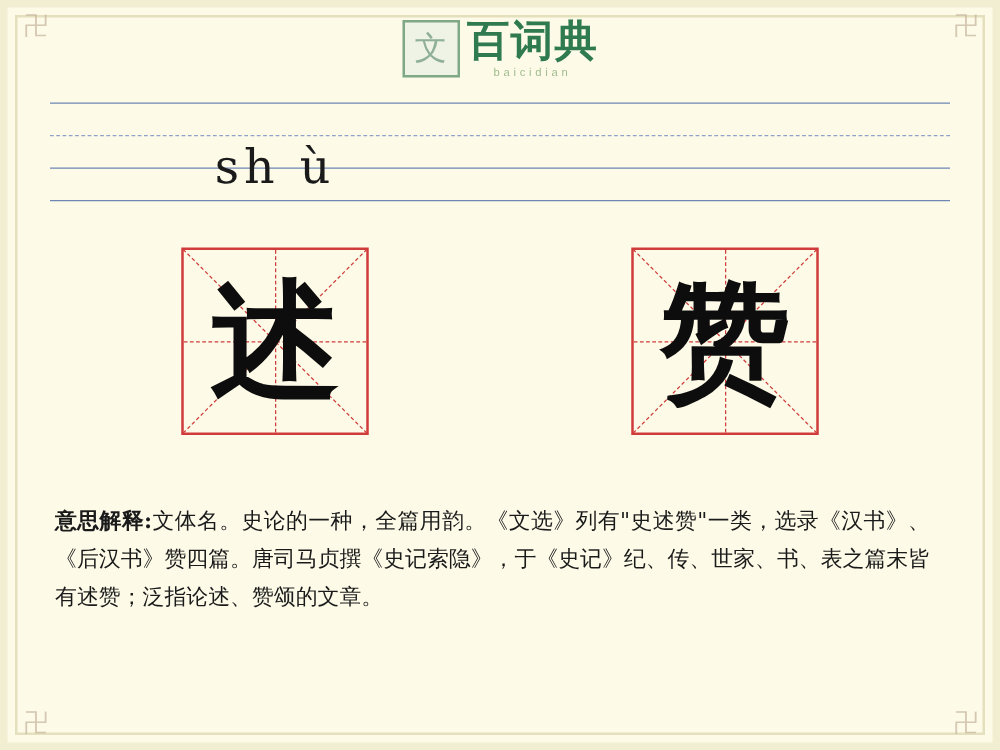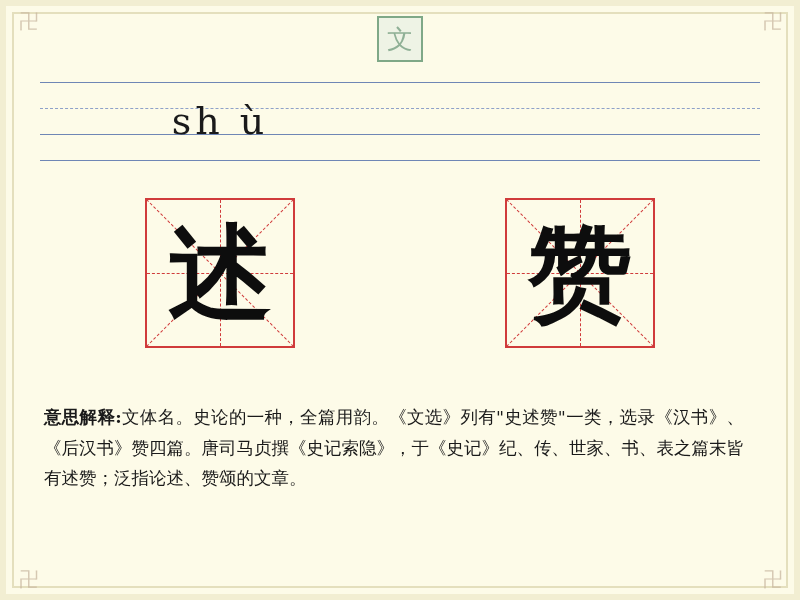--- a/index.html
+++ b/index.html
@@ -119,21 +119,21 @@
   }
   .staff .line.l1 { top: 0px; }
   .staff .line.l2 { top: 26px; }
   .staff .line.l3 { top: 52px; }
   .staff .line.l4 { top: 78px; }
   .staff .line.dashed {
     border-top: 1px dashed #8ea1c8;
   }
   .pinyin-row {
     position: absolute;
-    left: 0; top: 4px;
+    left: 0; top: 16px;
     width: 100%;
     height: 78px;
     display: flex;
   }
   .pinyin-cell {
     width: 50%;
     display: flex;
     align-items: center;
     justify-content: center;
   }
@@ -232,20 +232,24 @@
 <div class="page-border"></div>
 <div class="corner tl">卍</div>
 <div class="corner tr">卍</div>
 <div class="corner bl">卍</div>
 <div class="corner br">卍</div>
 
 <div class="logo-wrap">
   <div class="logo">
     <div class="logo-seal">
       <div class="glyph">文</div>
+    </div>
+    <div class="logo-text">
+      <div class="logo-main">百词典</div>
+      <div class="logo-sub">baicidian</div>
     </div>
   </div>
 </div>
 
 <div class="staff">
   <div class="line l1"></div>
   <div class="line l2 dashed"></div>
   <div class="line l3"></div>
   <div class="line l4"></div>
   <div class="pinyin-row">

